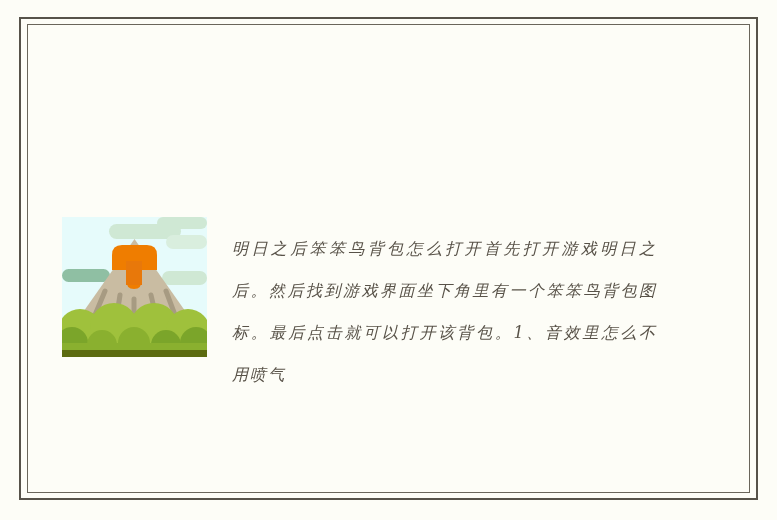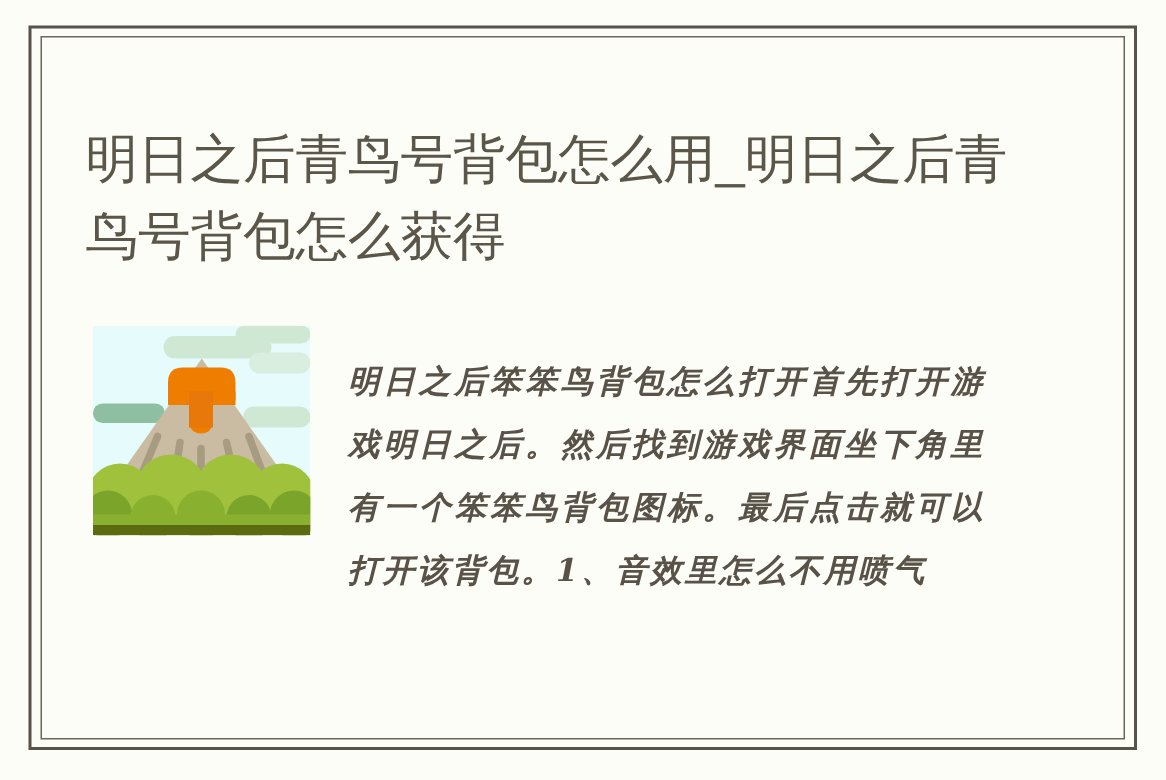--- a/index.html
+++ b/index.html
@@ -71,39 +71,38 @@
     height: 140px;
     overflow: hidden;
   }
   .thumb svg { display: block; }
 
   .excerpt {
     position: absolute;
     left: 175px;
     top: 0px;
     width: 425px;
-    font-size: 21px;
+    font-size: 16px;
     line-height: 42px;
     color: #585248;
     letter-spacing: 2.1px;
     text-align: justify;
     font-family: "DejaVu Serif", "Liberation Serif", serif;
     font-style: italic;
-    font-weight: 700;
+    font-weight: 400;
   }
 </style>
 </head>
 <body>
 
 <div id="page">
 
   <div class="frame-outer"></div>
   <div class="frame-inner"></div>
 
-  <h1 class="title">明日之后青鸟号背包怎么用_明日之后青鸟号背包怎么获得</h1>
 
   <div class="article">
 
     <div class="thumb">
       <svg width="145" height="140" viewBox="0 0 145 140" xmlns="http://www.w3.org/2000/svg">
 
         <rect x="0" y="0" width="145" height="140" fill="#e6fbfb"></rect>
 
         <rect x="95" y="0" width="50" height="12" rx="6" fill="#cfe8d4"></rect>
         <rect x="47" y="7" width="72" height="15" rx="7.5" fill="#cfe8d4"></rect>

